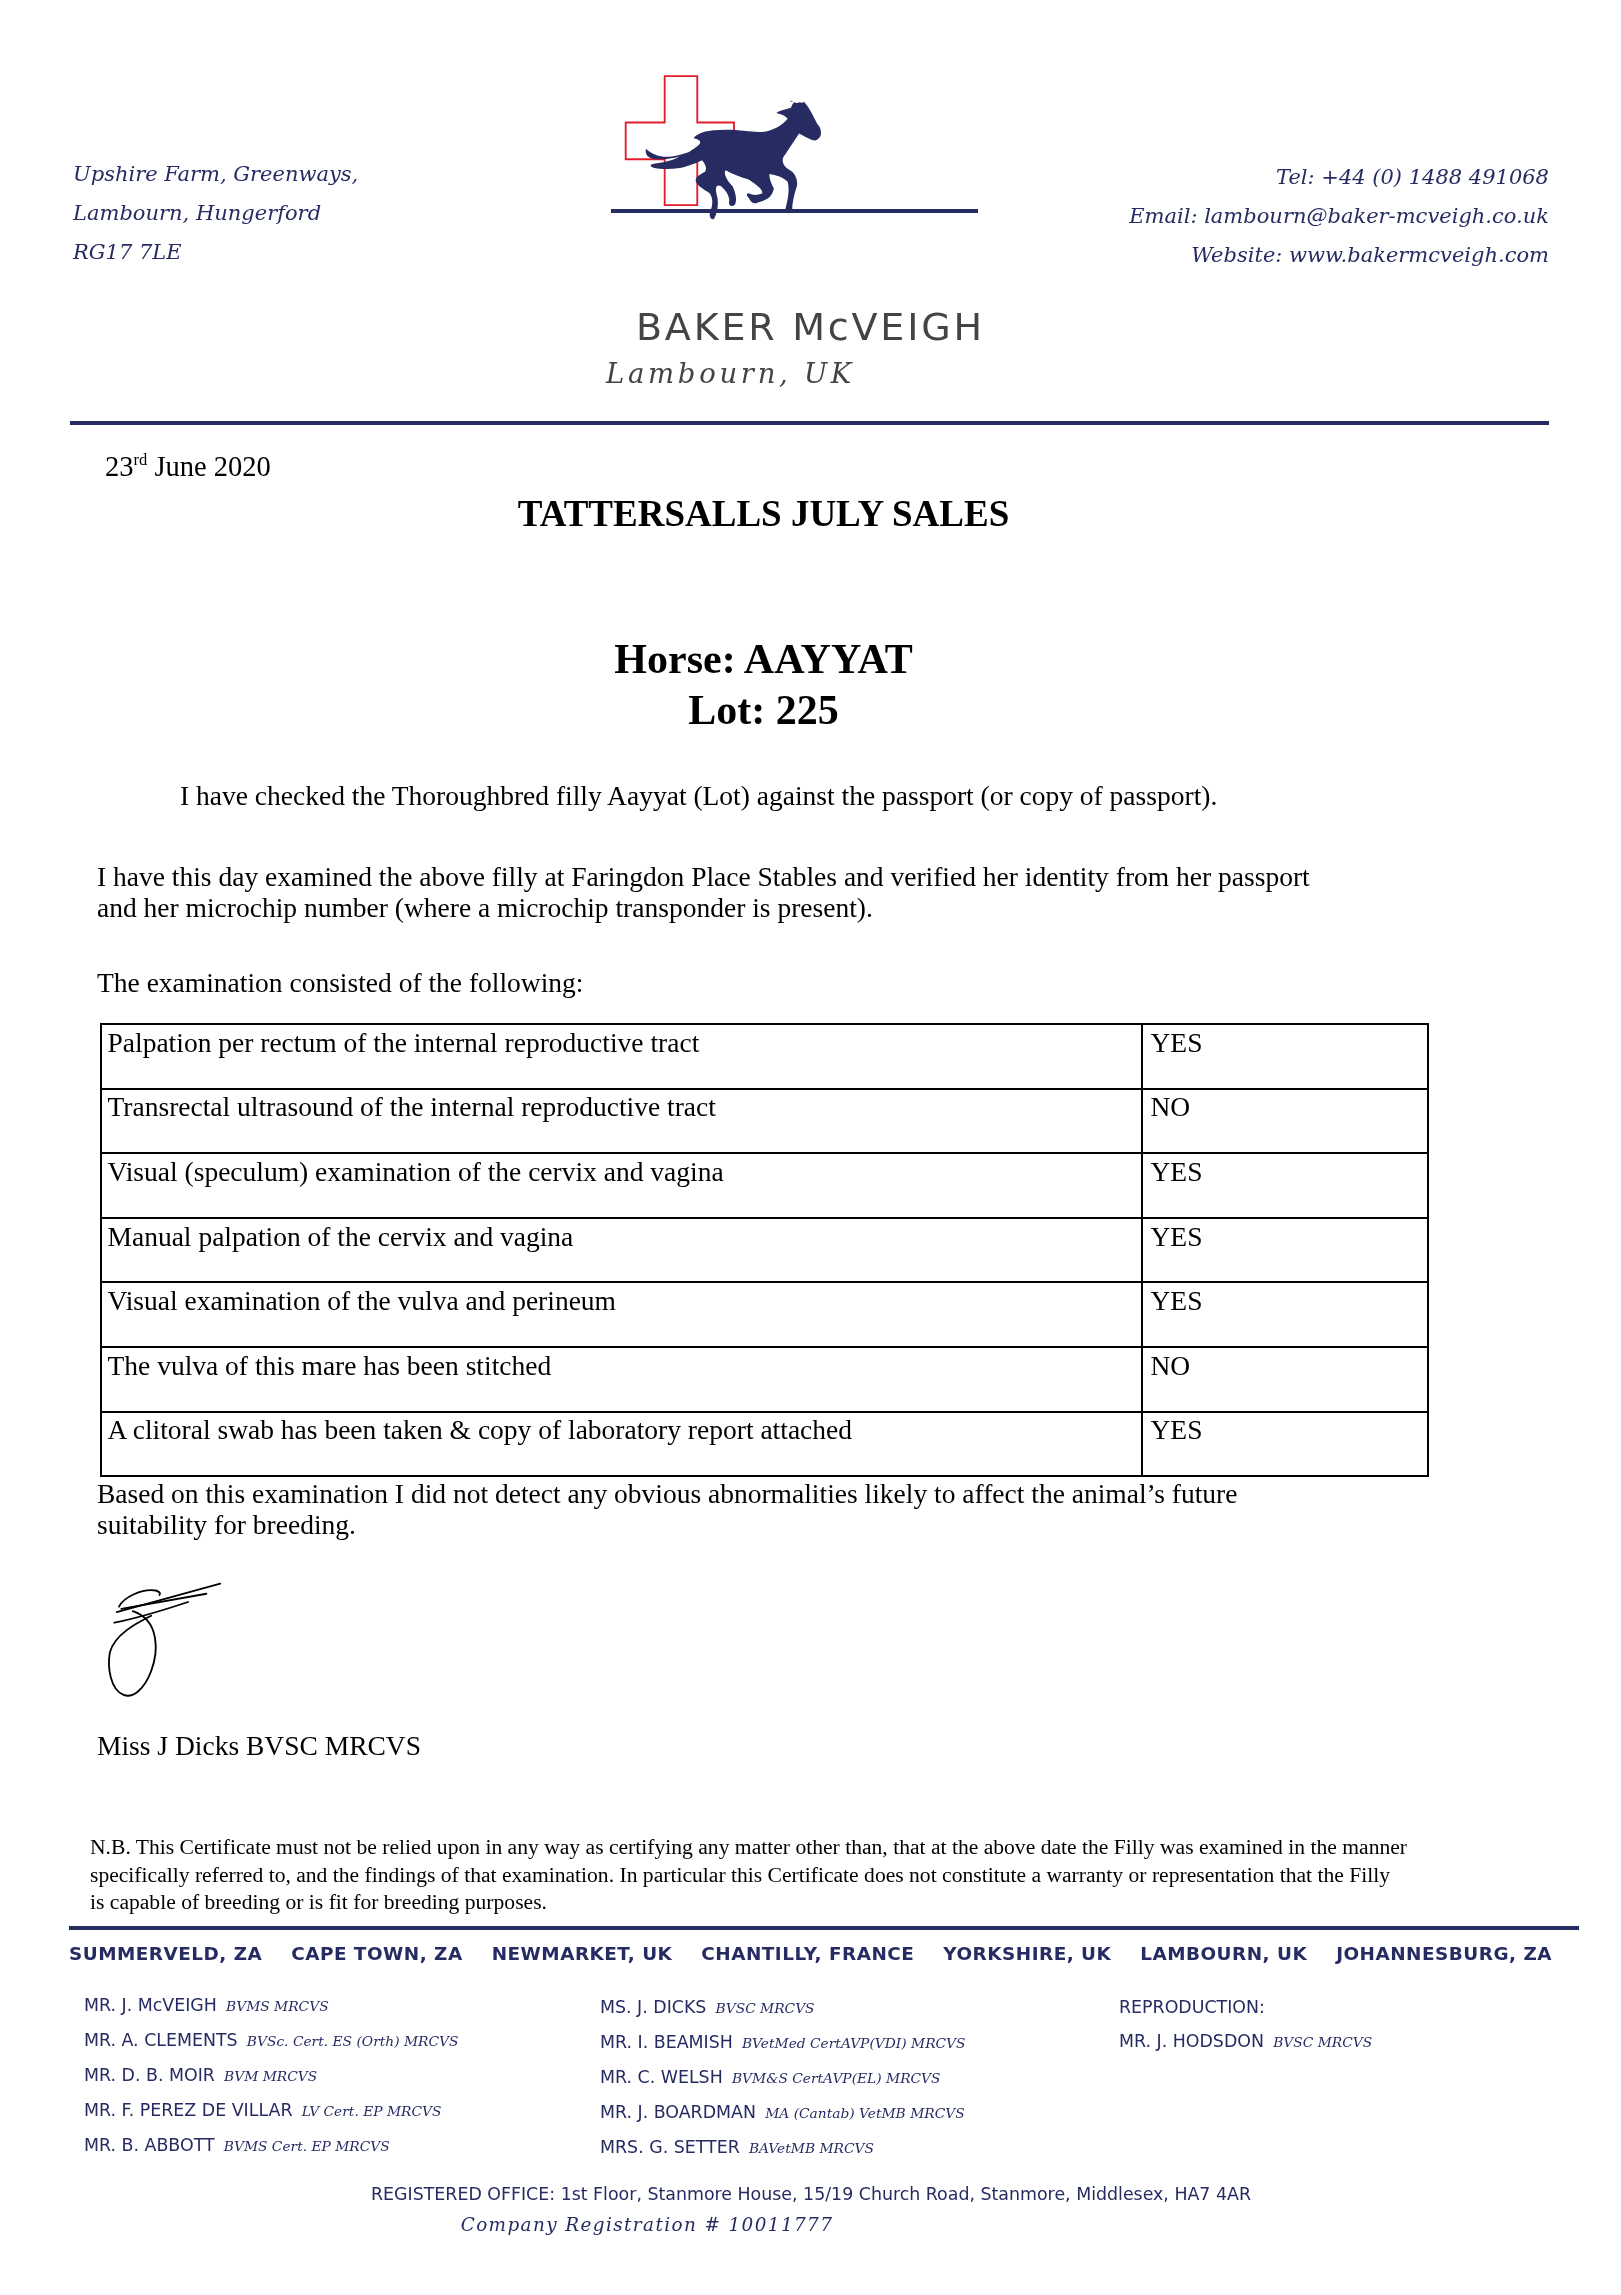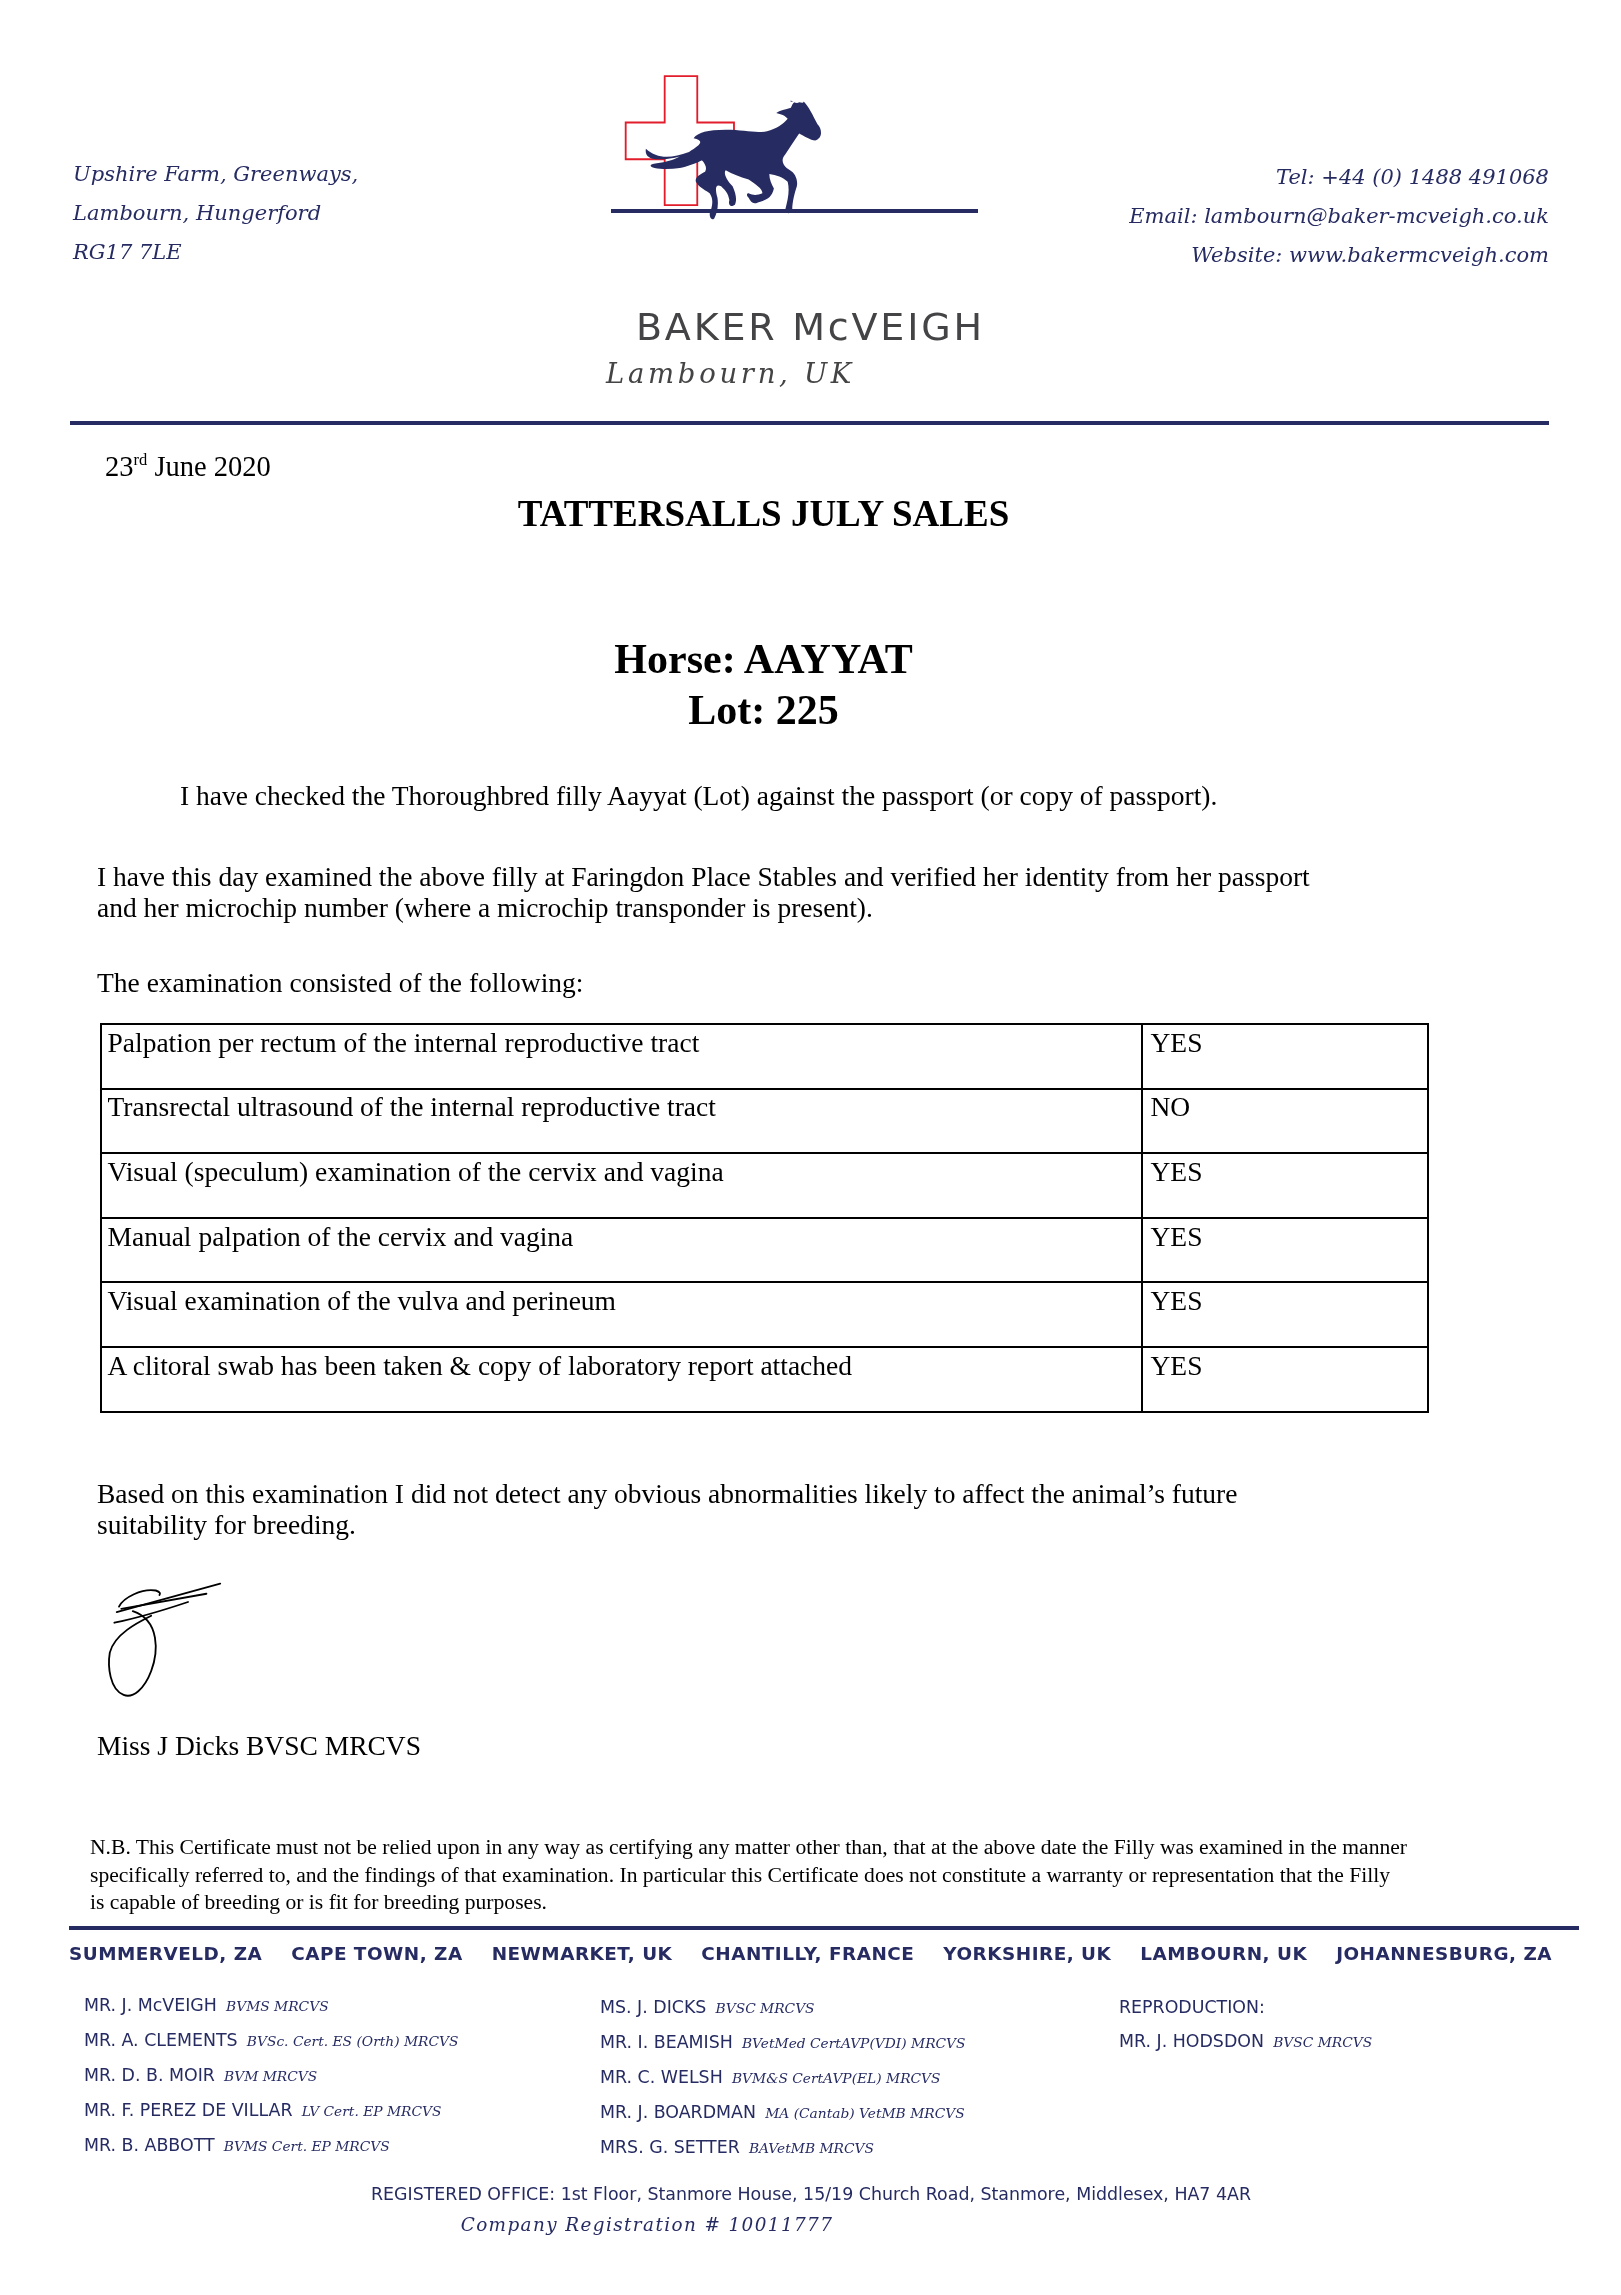--- a/index.html
+++ b/index.html
@@ -94,20 +94,24 @@
   </tr>
   <tr>
     <td>Manual palpation of the cervix and vagina</td>
     <td class="val">YES</td>
   </tr>
   <tr>
     <td>Visual examination of the vulva and perineum</td>
     <td class="val">YES</td>
   </tr>
   <tr>
+    <td>The vulva of this mare has been stitched</td>
+    <td class="val">NO</td>
+  </tr>
+  <tr>
     <td>A clitoral swab has been taken &amp; copy of laboratory report attached</td>
     <td class="val">YES</td>
   </tr>
 </tbody>
   </table>
 
 <div class="abs para" style="left:97px;top:1478px;">
   <div>Based on this examination I did not detect any obvious abnormalities likely to affect the animal’s future</div>
   <div>suitability for breeding.</div>
 </div>

